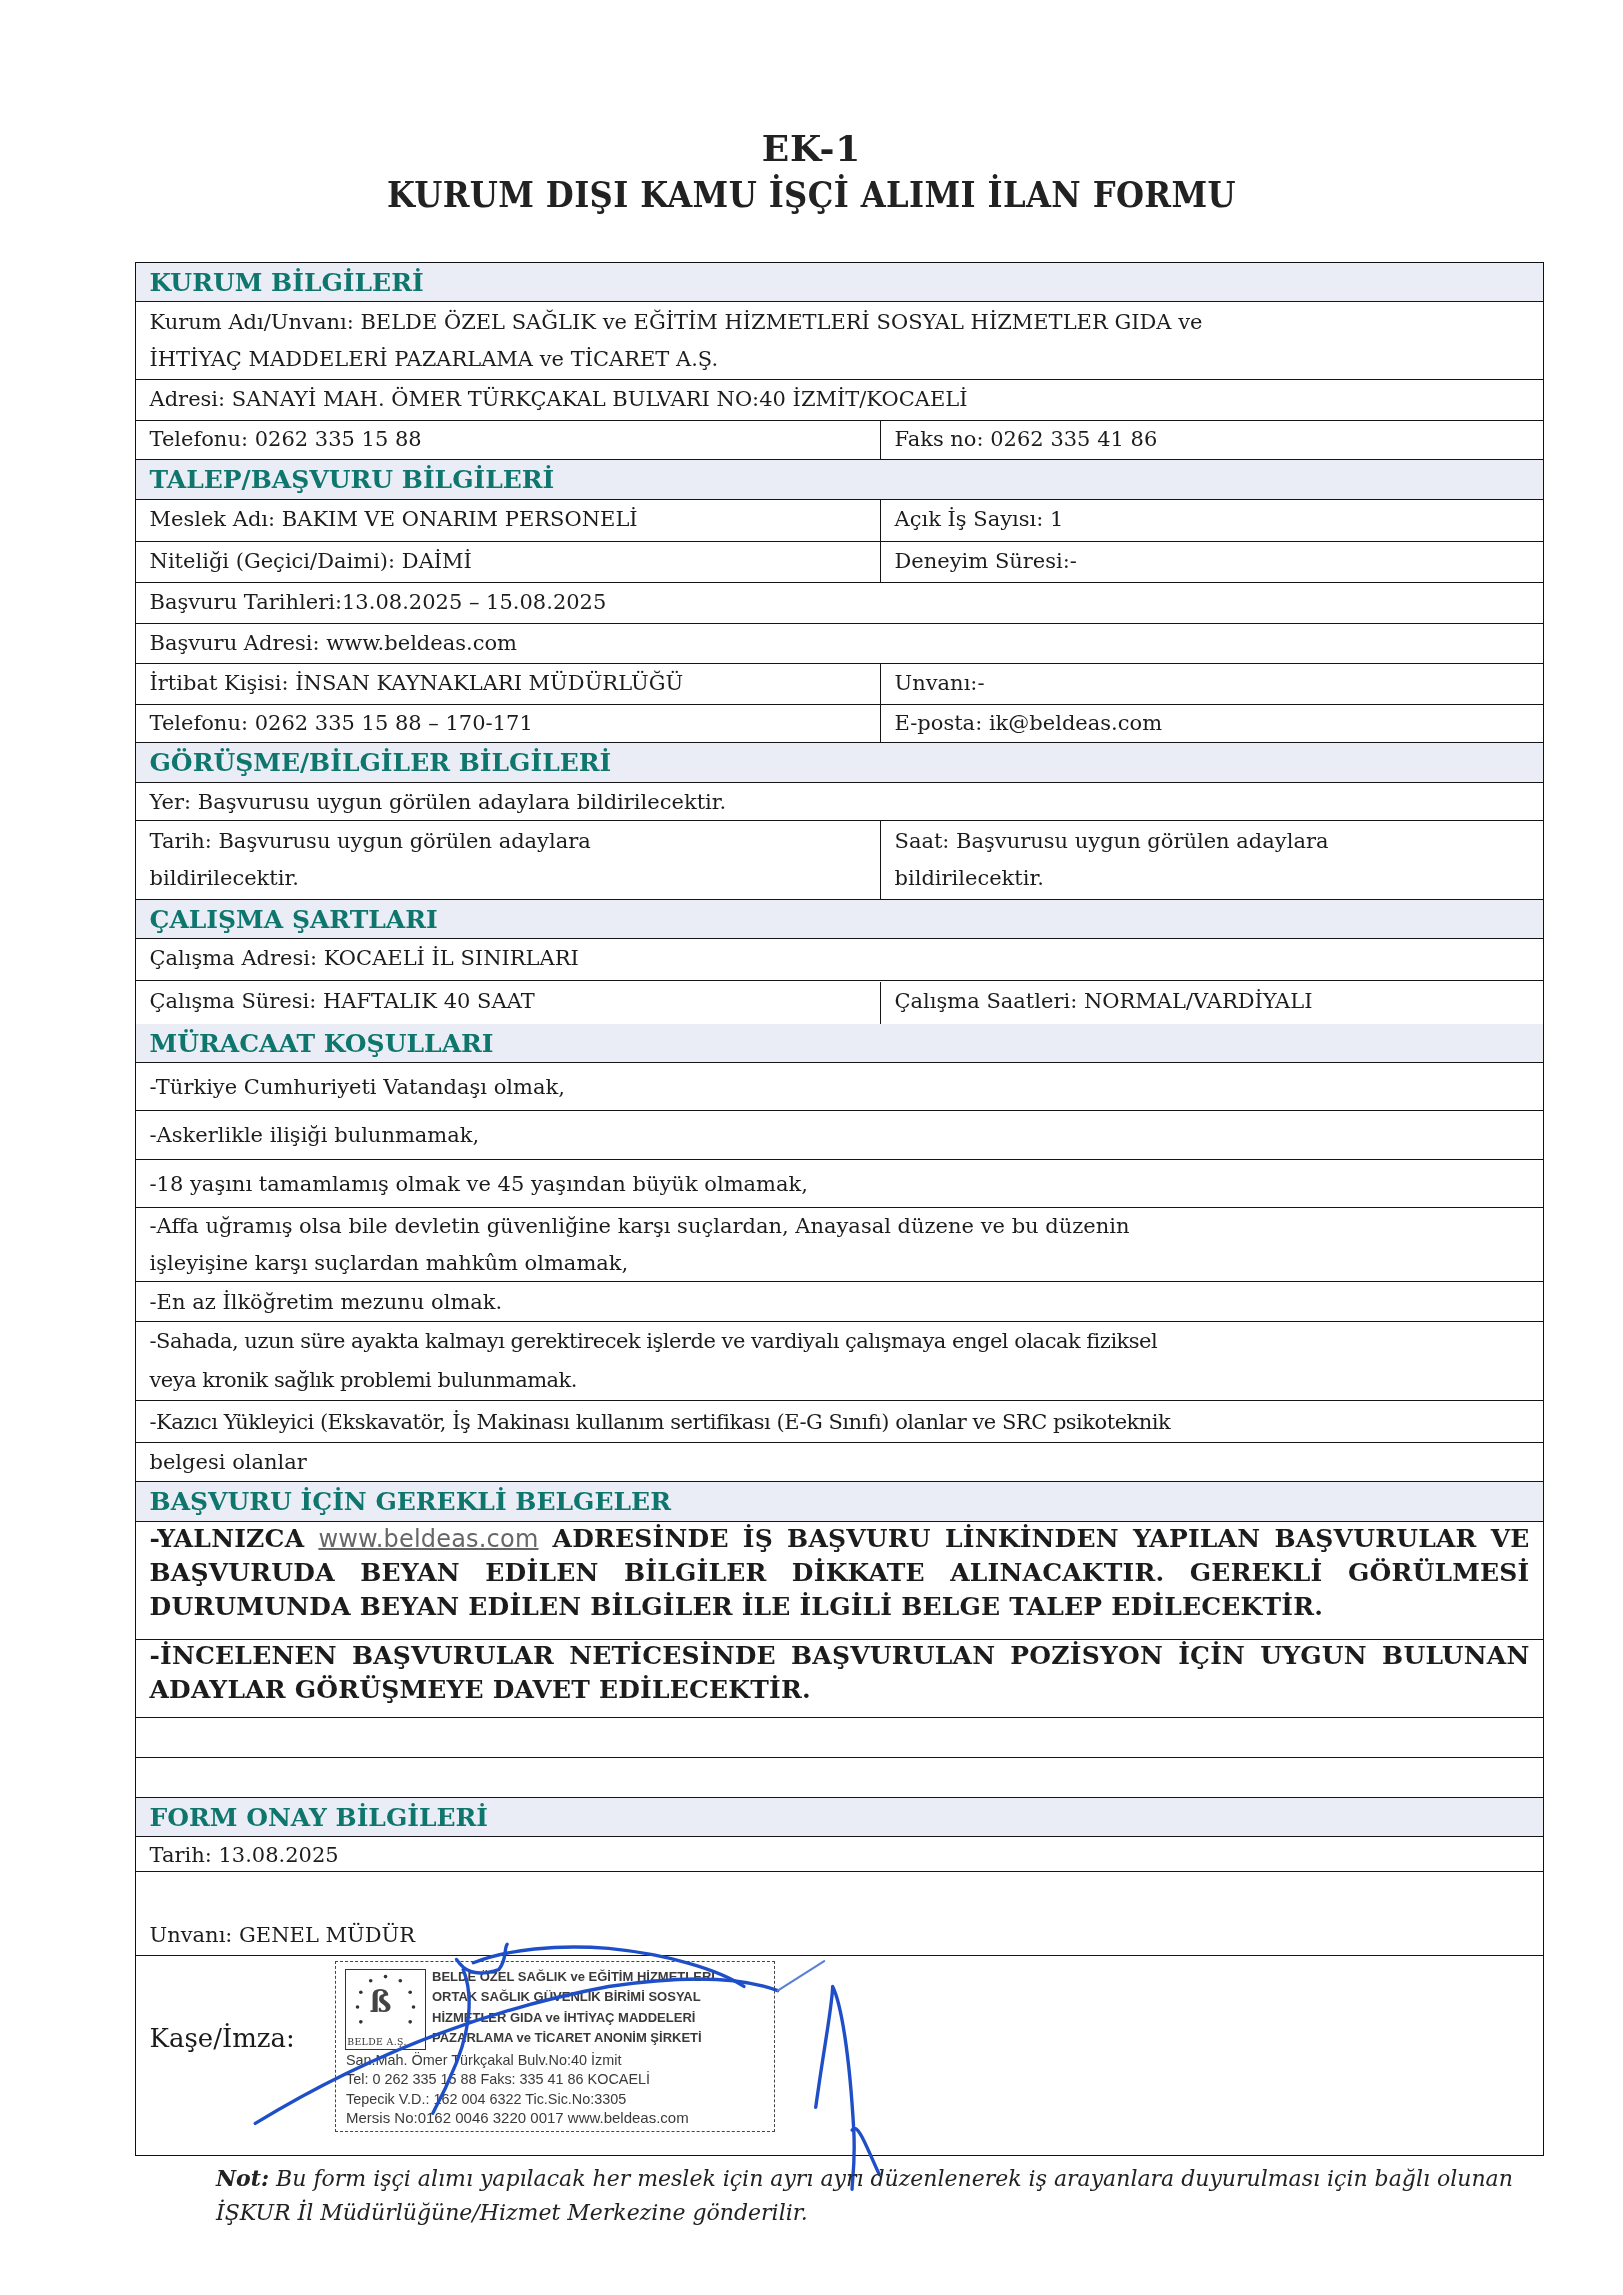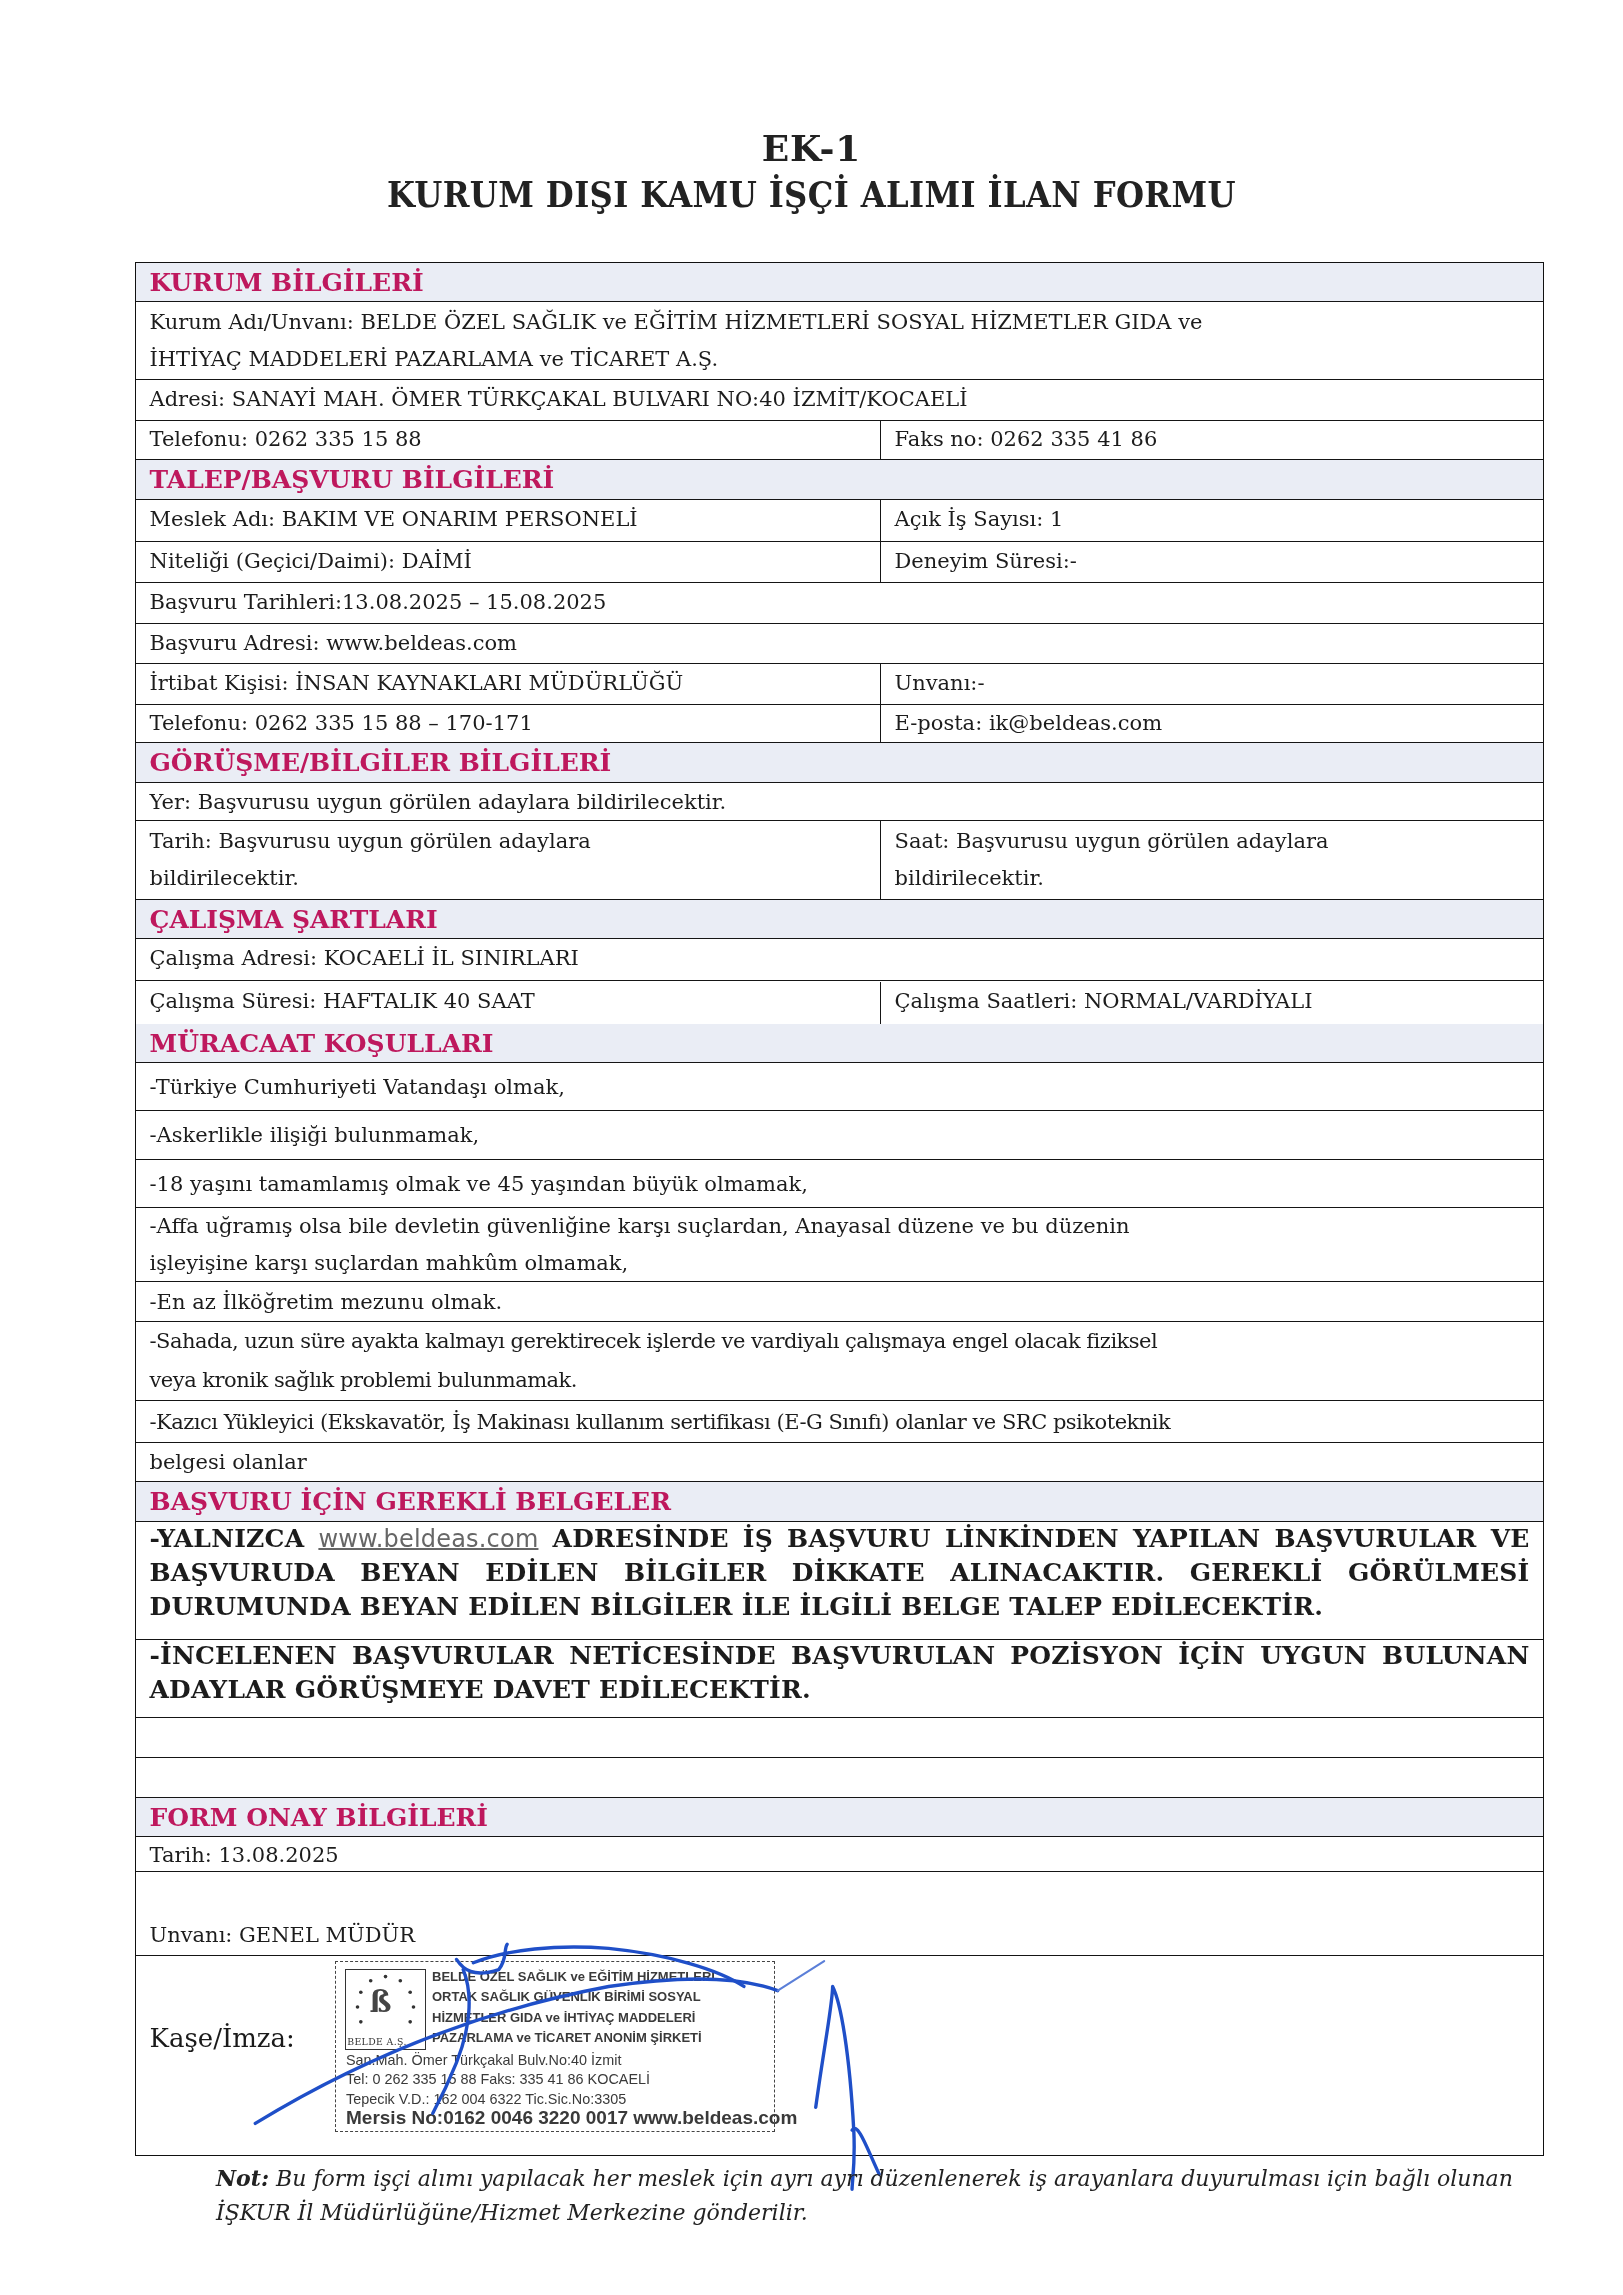--- a/index.html
+++ b/index.html
@@ -13,21 +13,21 @@
           border:1.7px solid #111; box-sizing:border-box; }
   .row { position:absolute; left:0; right:0; border-bottom:1.7px solid #151515; box-sizing:border-box; }
   .row.section { background:#eaedf5; }
   .cell { position:absolute; top:0; bottom:0; padding-left:13.5px; box-sizing:border-box;
           font-size:21px; line-height:39px; color:#1c1c1c; white-space:nowrap;
           font-family:"DejaVu Serif","Liberation Serif",serif; transform-origin:left center; }
   .cell.narrow { letter-spacing:-0.5px; }
   .cell.full { left:0; right:0; }
   .cell.left { left:0; width:744px; }
   .cell.right { left:744px; right:0; border-left:1.7px solid #151515; }
-  .section .cell { font-weight:bold; font-size:25px; color:#be185d; }
+  .section .cell { font-weight:bold; font-size:25px; color:#0f766e; }
   .cell.bold { font-weight:bold; font-size:25px; letter-spacing:0.2px; white-space:normal;
                text-align:justify; text-align-last:left; padding-right:13.5px; line-height:34px; }
   .link { font-weight:normal; color:#666; text-decoration:underline; text-decoration-thickness:1.7px;
           font-family:"DejaVu Sans","Liberation Sans",sans-serif; font-size:24px; }
   .stamp { position:absolute; left:199px; top:5px; width:440px; height:171px;
            border:1.3px dashed #444; box-sizing:border-box; background:#fff;
            font-family:"Liberation Sans","DejaVu Sans",sans-serif; color:#333; }
   .stamp-logo { position:absolute; left:8.5px; top:6.8px; width:81px; height:81px;
            border:1.3px solid #333; box-sizing:border-box; }
   .stamp-logo-glyph { position:absolute; left:24px; top:15px; font-size:29px; font-weight:bold; color:#444;
@@ -200,21 +200,21 @@
         <div class="stamp-logo-glyph">ß</div>
         <div class="stamp-logo-text">BELDE A.Ş.</div>
       </div>
       <div class="stamp-line" style="left:96px;top:5px">BELDE ÖZEL SAĞLIK ve EĞİTİM HİZMETLERİ</div>
       <div class="stamp-line" style="left:96px;top:25px">ORTAK SAĞLIK GÜVENLİK BİRİMİ SOSYAL</div>
       <div class="stamp-line" style="left:96px;top:46px">HİZMETLER GIDA ve İHTİYAÇ MADDELERİ</div>
       <div class="stamp-line" style="left:96px;top:66px">PAZARLAMA ve TİCARET ANONİM ŞİRKETİ</div>
       <div class="stamp-line" style="left:10px;top:88px;font-size:14.4px;font-weight:normal">San.Mah. Ömer Türkçakal Bulv.No:40 İzmit</div>
       <div class="stamp-line" style="left:10px;top:107px;font-size:14.4px;font-weight:normal">Tel: 0 262 335 15 88 Faks: 335 41 86 KOCAELİ</div>
       <div class="stamp-line" style="left:10px;top:127px;font-size:14.4px;font-weight:normal">Tepecik V.D.: 162 004 6322 Tic.Sic.No:3305</div>
-      <div class="stamp-line" style="left:10px;top:146px;font-size:19px;font-weight:bold">Mersis No:0162 0046 3220 0017  www.beldeas.com</div>
+      <div class="stamp-line" style="left:10px;top:146px;font-size:15px;font-weight:normal">Mersis No:0162 0046 3220 0017  www.beldeas.com</div>
     </div>
   </div>
 </div>
 
 <svg class="sig" width="1623" height="2295" viewBox="0 0 1920 2715">
   <g fill="none" stroke="#1f4fc8" stroke-width="4" stroke-linecap="round" stroke-linejoin="round">
     <path d="M302 2512 C 420 2440, 560 2380, 720 2350 C 820 2335, 880 2340, 920 2355"></path>
     <path d="M560 2322 C 600 2306, 660 2300, 720 2305 C 790 2312, 850 2330, 880 2350"></path>
     <path d="M540 2318 C 548 2330, 560 2340, 590 2330 C 600 2318, 596 2305, 600 2300"></path>
     <path d="M548 2330 C 560 2360, 556 2400, 540 2440 C 530 2465, 520 2485, 512 2500"></path>

